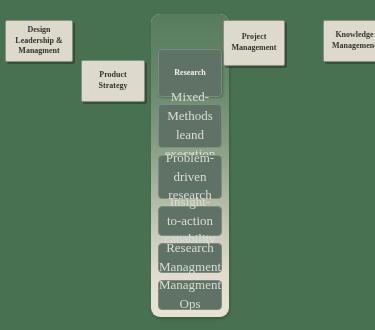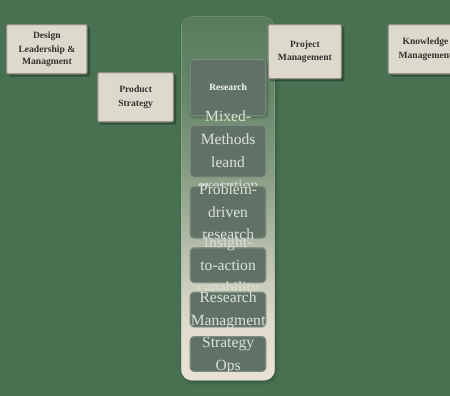--- a/index.html
+++ b/index.html
@@ -146,21 +146,21 @@
 
       <div class="node-card leaf-tall">
         <span>Insight-to-action capability</span>
       </div>
 
       <div class="node-card leaf-tall">
         <span>Research Managment</span>
       </div>
 
       <div class="node-card leaf-tall">
-        <span>Strategy Ops</span>
+        <span>Managment Ops</span>
       </div>
 
     </div>
   </div>
 
   <div class="cat-card" id="card-project">
     <span class="cat-label">Project Management</span>
   </div>
 
   <div class="cat-card" id="card-knowledge">

